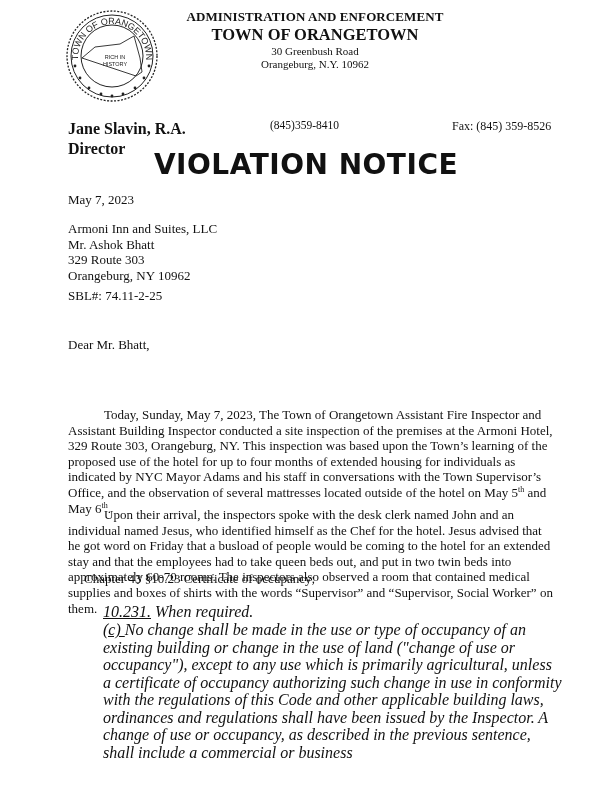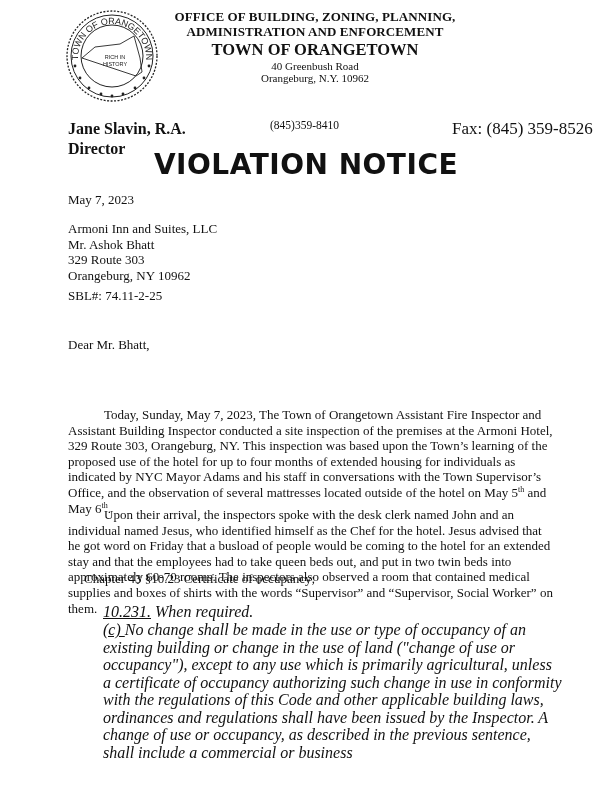--- a/index.html
+++ b/index.html
@@ -6,21 +6,21 @@
     body { width: 612px; height: 792px; position: relative; overflow: hidden;
            font-family: "Liberation Serif", serif; color: #111; }
     .abs { position: absolute; }
     .seal { left: 60px; top: 8px; width: 104px; height: 96px; }
     .hdr { left: 150px; top: 10px; width: 330px; text-align: center; line-height: 1.15; }
     .hdr .l1, .hdr .l2 { font-weight: bold; font-size: 13px; letter-spacing: 0.1px; }
     .hdr .l3 { font-weight: bold; font-size: 16.5px; margin-top: 1px; }
     .hdr .l4, .hdr .l5 { font-size: 11px; }
     .dir { left: 68px; top: 119px; font-size: 16px; font-weight: bold; line-height: 1.25; }
     .phone { left: 270px; top: 119px; font-size: 11.5px; }
-    .fax { left: 452px; top: 119px; font-size: 17px; }
+    .fax { left: 452px; top: 119px; font-size: 12px; }
     .title { left: 0; width: 612px; top: 148px; text-align: center;
              font-family: "DejaVu Sans", sans-serif; font-weight: bold; font-size: 28px; letter-spacing: 0.5px; }
     .txt { font-size: 13px; line-height: 15.6px; }
     .date { left: 68px; top: 192px; }
     .addr { left: 68px; top: 221px; }
     .sbl { left: 68px; top: 288px; text-align: right; }
     .salut { left: 68px; top: 337px; }
     .para { left: 68px; width: 486px; text-align: left; margin-top: 43px; }
     .p1 { top: 364px; }
     .p2 { top: 464px; }
@@ -57,24 +57,23 @@
         <circle cx="52" cy="88" r="1.4"></circle>
         <circle cx="63" cy="86" r="1.4"></circle>
       <circle cx="75" cy="80" r="1.4"></circle>
         <circle cx="84" cy="70" r="1.4"></circle>
         <circle cx="89" cy="58" r="1.4"></circle>
     </g>
   </svg>
 </div>
 
 <div class="abs hdr">
-  <div class="l1">OFFICE OF BUILDING, ZONING, PLANNING,</div>
   <div class="l2">ADMINISTRATION AND ENFORCEMENT</div>
   <div class="l3">TOWN OF ORANGETOWN</div>
-  <div class="l4">40 Greenbush Road</div>
+  <div class="l4">30 Greenbush Road</div>
   <div class="l5">Orangeburg, N.Y. 10962</div>
 </div>
 
 <div class="abs dir">
   <div>Jane Slavin, R.A.</div>
   <div>Director</div>
 </div>
 <div class="abs phone">(845)359-8410</div>
 <div class="abs fax">Fax: (845) 359-8526</div>
 

